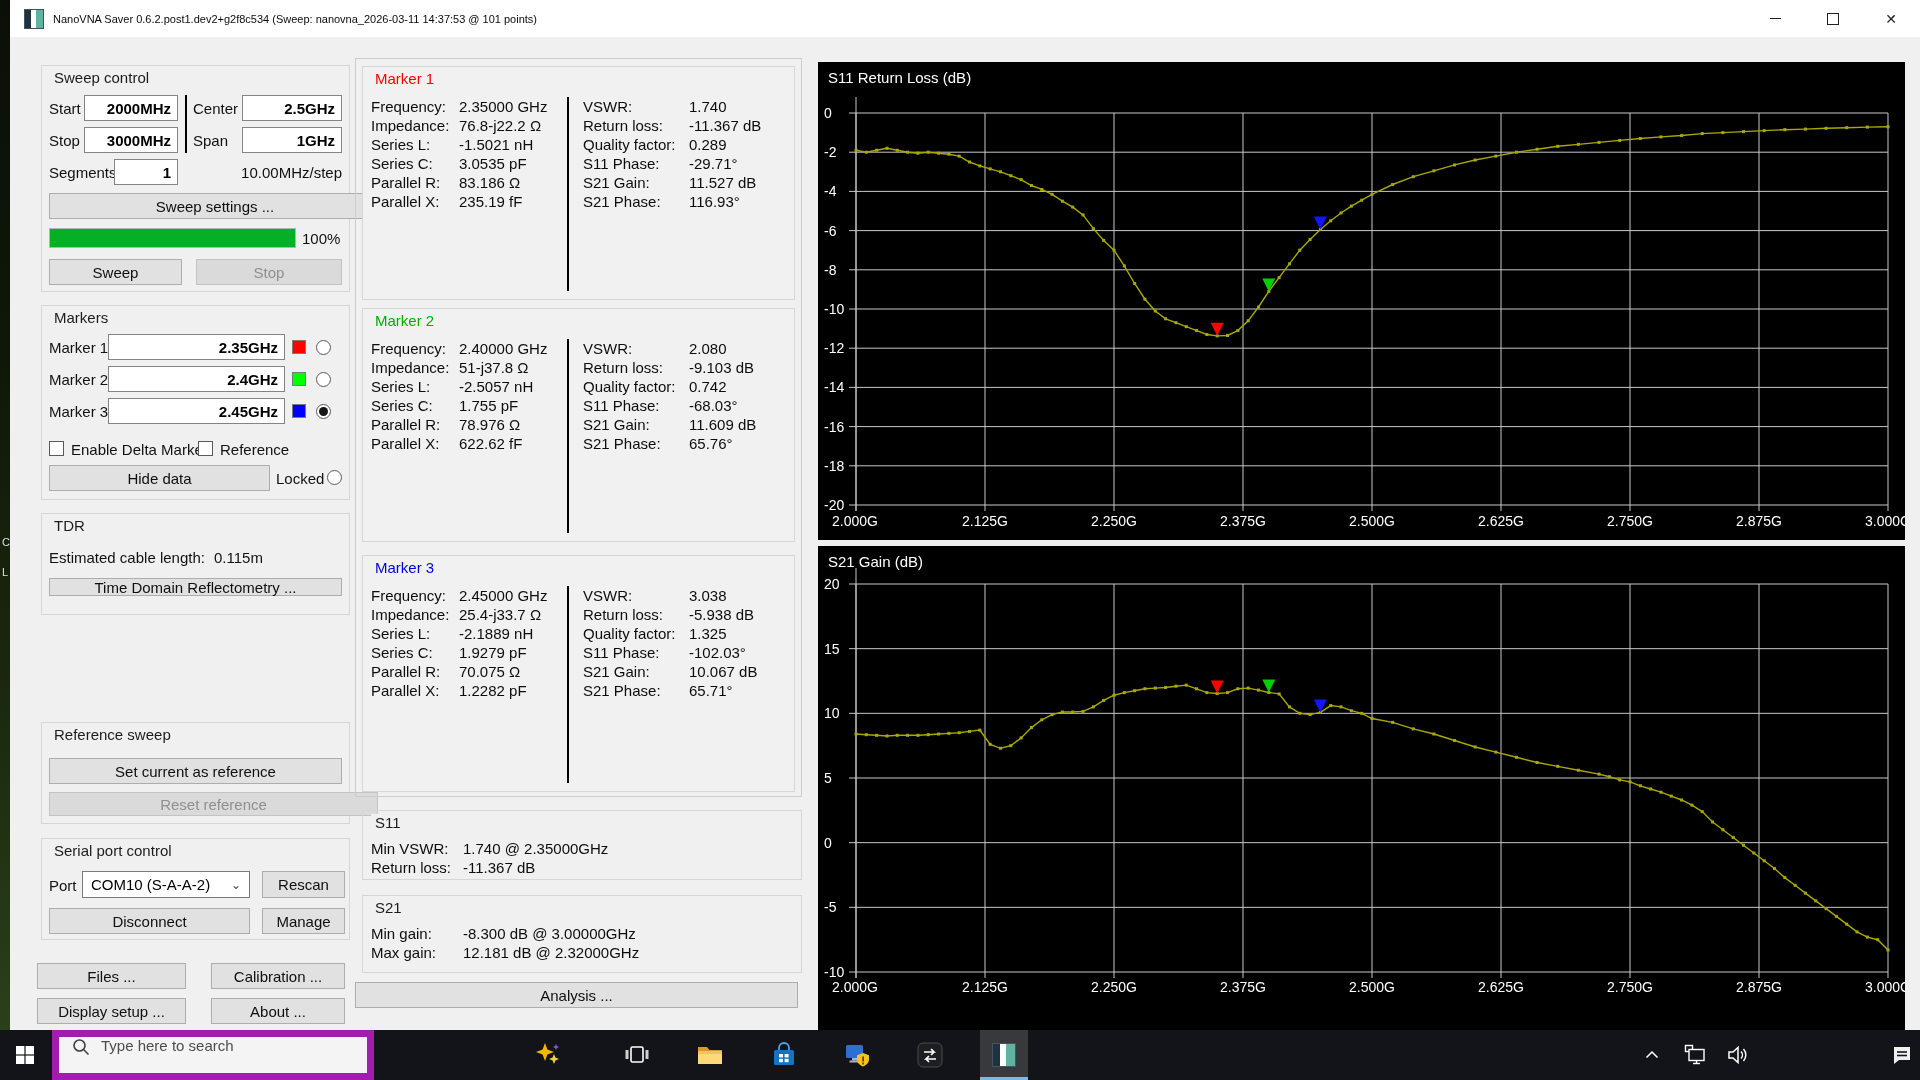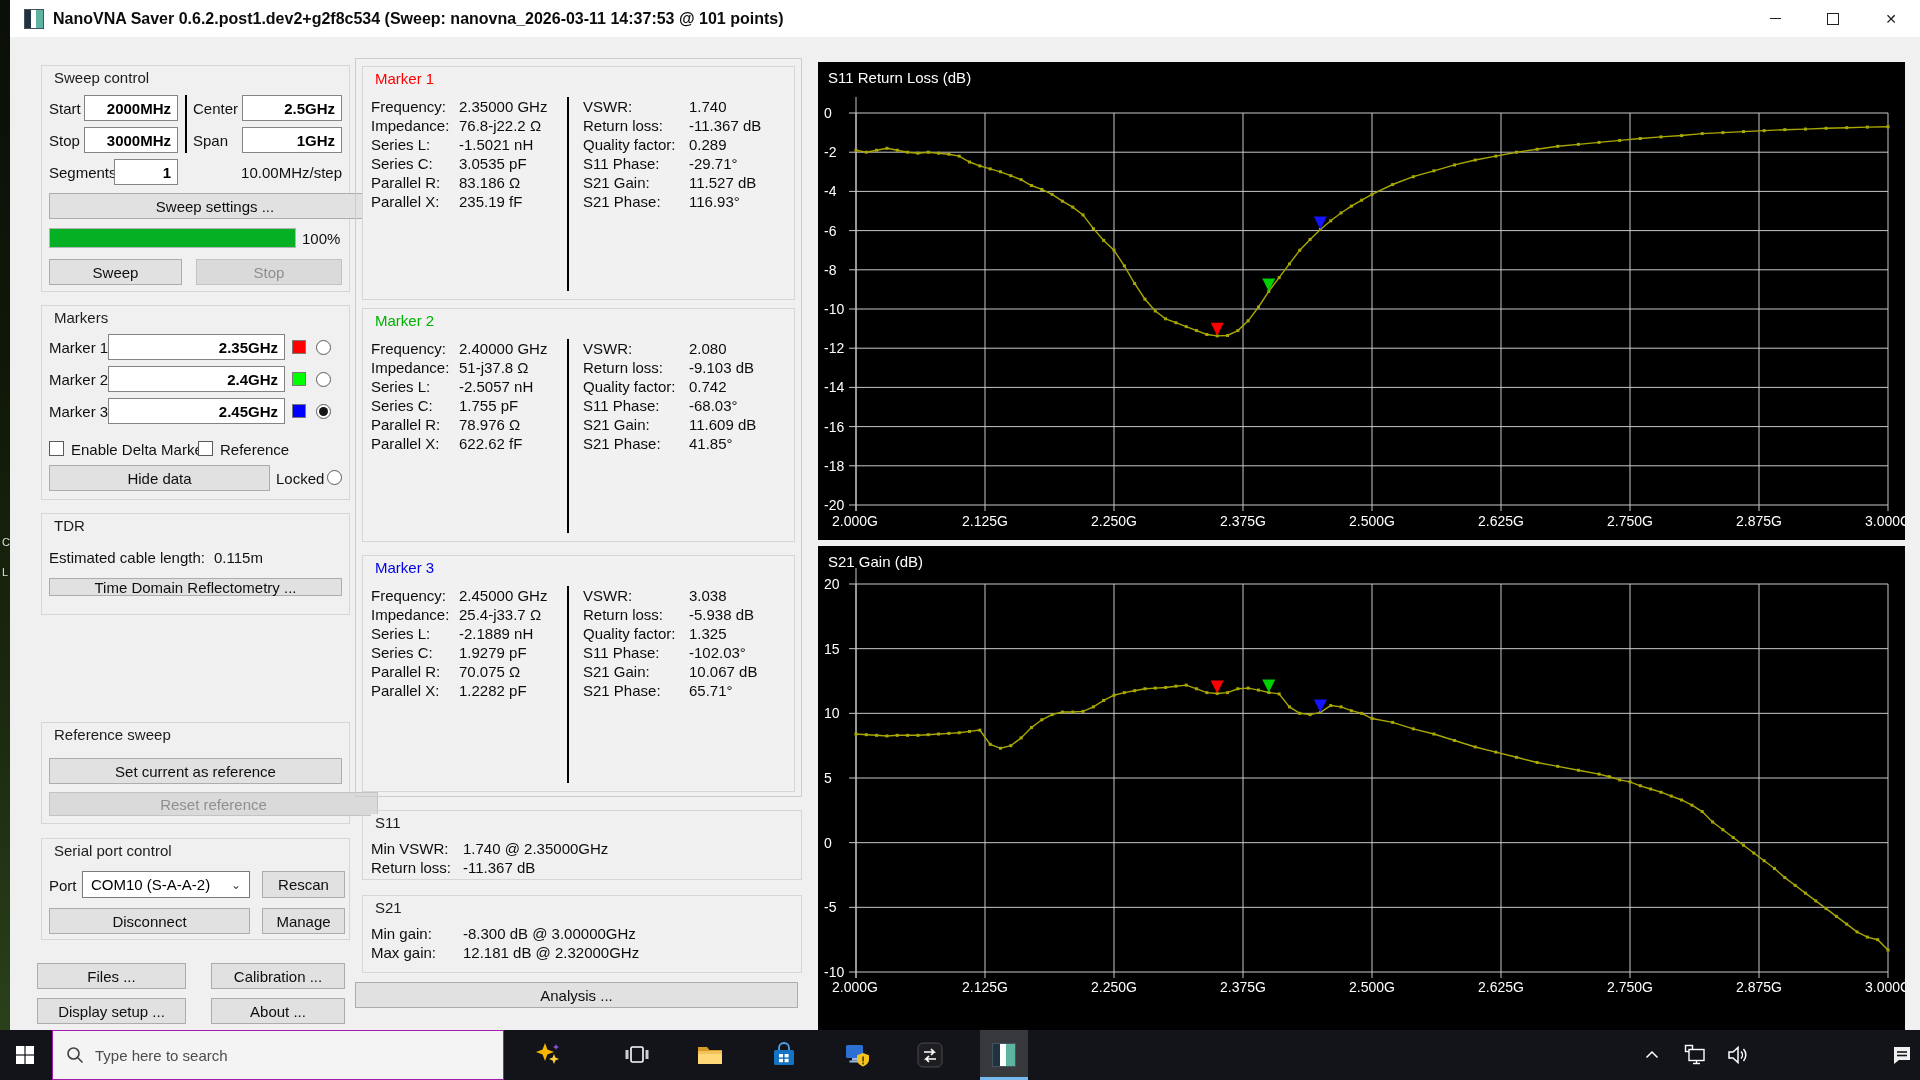--- a/index.html
+++ b/index.html
@@ -8,21 +8,21 @@
   
   .desktop-strip{position:absolute;left:0;top:0;width:10px;height:1030px;
     background:linear-gradient(180deg,#0b0f09 0%,#101708 35%,#1c2a10 70%,#2a401a 100%);}
   .edge-letter{position:absolute;left:2px;color:rgba(255,255,255,.85);font-size:11px;}
   
   .window{position:absolute;left:10px;top:0;width:1910px;height:1030px;background:#f0f0f0;}
   .titlebar{position:absolute;left:0;top:0;right:0;height:37px;background:#ffffff;display:flex;align-items:center;}
   .title-icon{width:18px;height:18px;margin-left:14px;border:1px solid #44535f;background:#fff;position:relative;flex:none;}
   .title-icon::before{content:"";position:absolute;left:0;top:0;bottom:0;width:6px;background:#20313f;}
   .title-icon::after{content:"";position:absolute;right:0;top:0;bottom:0;width:7px;background:#5fb3a1;}
-  .title-text{margin-left:9px;font-size:16px;color:#0c0c0c;white-space:nowrap;font-weight:bold;}
+  .title-text{margin-left:9px;font-size:11px;color:#0c0c0c;white-space:nowrap;}
   .win-controls{position:absolute;right:0;top:0;height:37px;display:flex;}
   .wc{width:58px;height:37px;display:flex;align-items:center;justify-content:center;color:#222;}
   .glyph-min{width:11px;border-bottom:1px solid #222;}
   .glyph-max{width:10px;height:10px;border:1px solid #222;}
   .glyph-close{font-size:14px;line-height:14px;}
   .content{position:absolute;left:0;top:37px;right:0;bottom:0;}
   
   .grp{position:absolute;border:1px solid #d6d6d6;}
   .grp > .legend{position:absolute;top:-9px;left:8px;background:#f0f0f0;padding:0 4px;font-size:15px;color:#1c1c1c;white-space:nowrap;margin-top:12px;}
   .lbl{position:absolute;font-size:15px;color:#111;white-space:nowrap;}
@@ -53,22 +53,22 @@
   .mrow{display:flex;font-size:15px;line-height:19px;color:#0d0d0d;white-space:nowrap;}
   .mlabel{flex:none;}
   .srows{position:absolute;left:8px;top:28px;right:8px;}
   
   .chart{position:absolute;background:#000;}
   .chart svg{display:block;}
   svg text{font-family:"Liberation Sans",sans-serif;}
   
   .taskbar{position:absolute;left:0;top:1030px;width:1920px;height:50px;background:#121419;}
   .tb-start{position:absolute;left:0;top:0;width:50px;height:50px;display:flex;align-items:center;justify-content:center;}
-  .tb-search{position:absolute;left:52px;top:0;width:452px;height:50px;background:#f4f4f4;border:1px solid #a21caf;
-       box-sizing:border-box;display:flex;align-items:center;}
+  .tb-search{position:absolute;left:52px;top:0;width:322px;height:50px;background:#f4f4f4;border:7px solid #a21caf;
+       box-sizing:border-box;display:flex;}
   .tb-search-text{font-size:15px;color:#4d4d4d;margin-left:10px;}
   .tb-icon{position:absolute;top:0;width:48px;height:50px;display:flex;align-items:center;justify-content:center;}
   .tb-icon.active{background:rgba(255,255,255,.16);box-shadow:inset 0 -3px 0 #76b9ed;}
   .nano-icon{width:22px;height:22px;border:1px solid #44535f;background:#fff;position:relative;}
   .nano-icon::before{content:"";position:absolute;left:0;top:0;bottom:0;width:7px;background:#20313f;}
   .nano-icon::after{content:"";position:absolute;right:0;top:0;bottom:0;width:9px;background:#5fb3a1;}
 </style>
 </head>
 <body>
 
@@ -277,21 +277,21 @@
             <div class="mrow">
               <span class="mlabel" style="width: 106px;">S11 Phase:</span>
               <span class="mval">-68.03°</span>
             </div>
             <div class="mrow">
               <span class="mlabel" style="width: 106px;">S21 Gain:</span>
               <span class="mval">11.609 dB</span>
             </div>
             <div class="mrow">
               <span class="mlabel" style="width: 106px;">S21 Phase:</span>
-              <span class="mval">41.85°</span>
+              <span class="mval">65.76°</span>
             </div>
           </div>
         </div>
     </div>
     <div class="grp marker-box" style="left:352px;top:518px;width:431px;height:235px">
       <span class="legend" style="color: rgb(0, 0, 224);">Marker 3</span>
       <div class="mcols">
           <div class="mcol mcol-left">
             <div class="mrow">
               <span class="mlabel" style="width: 88px;">Frequency:</span>

